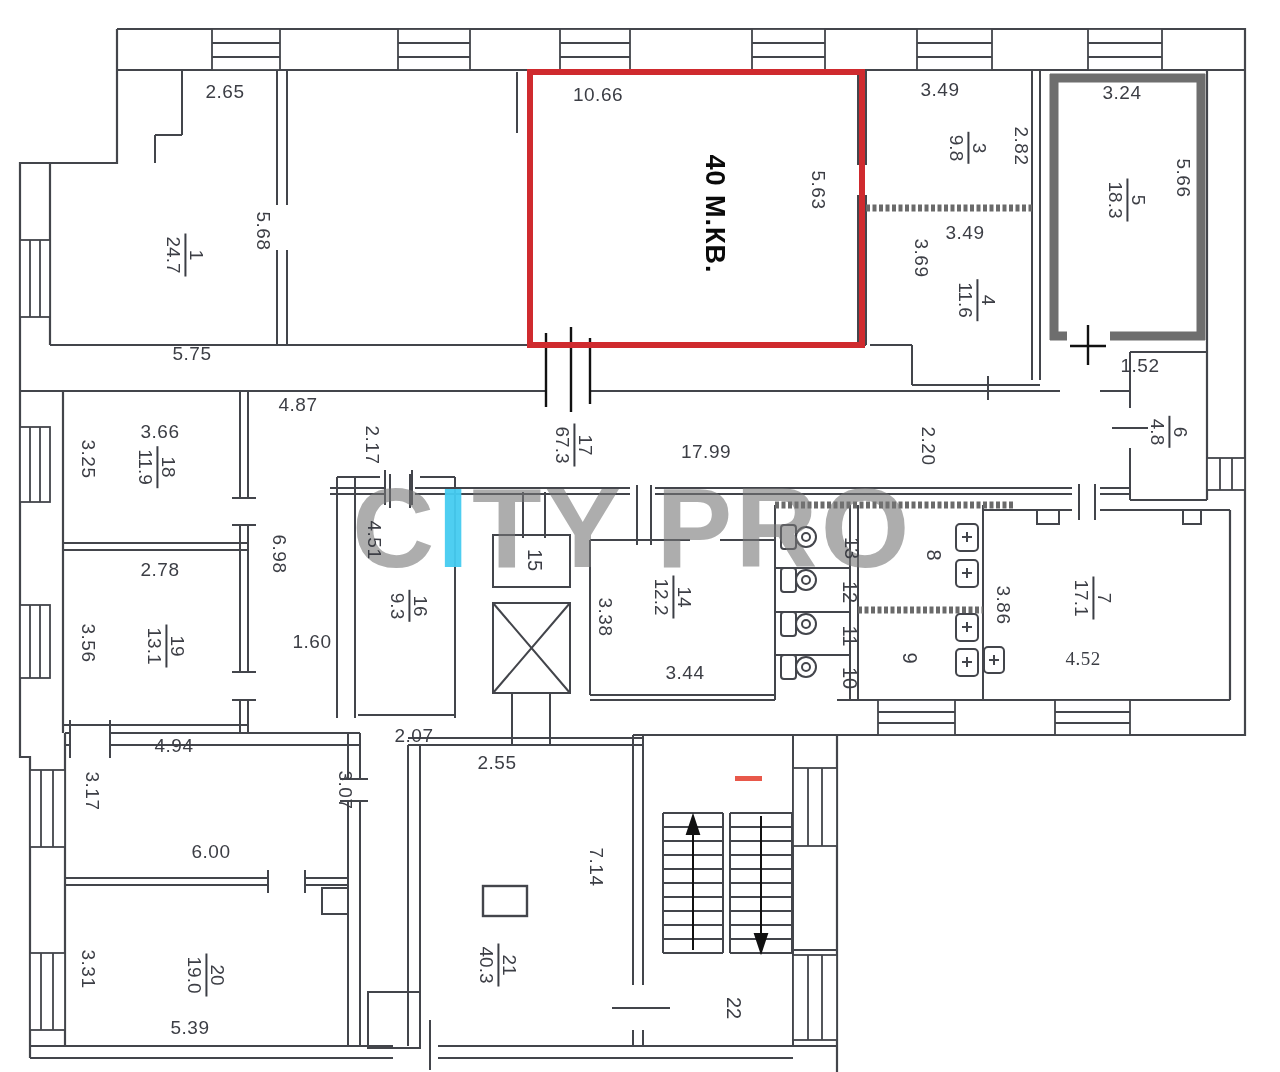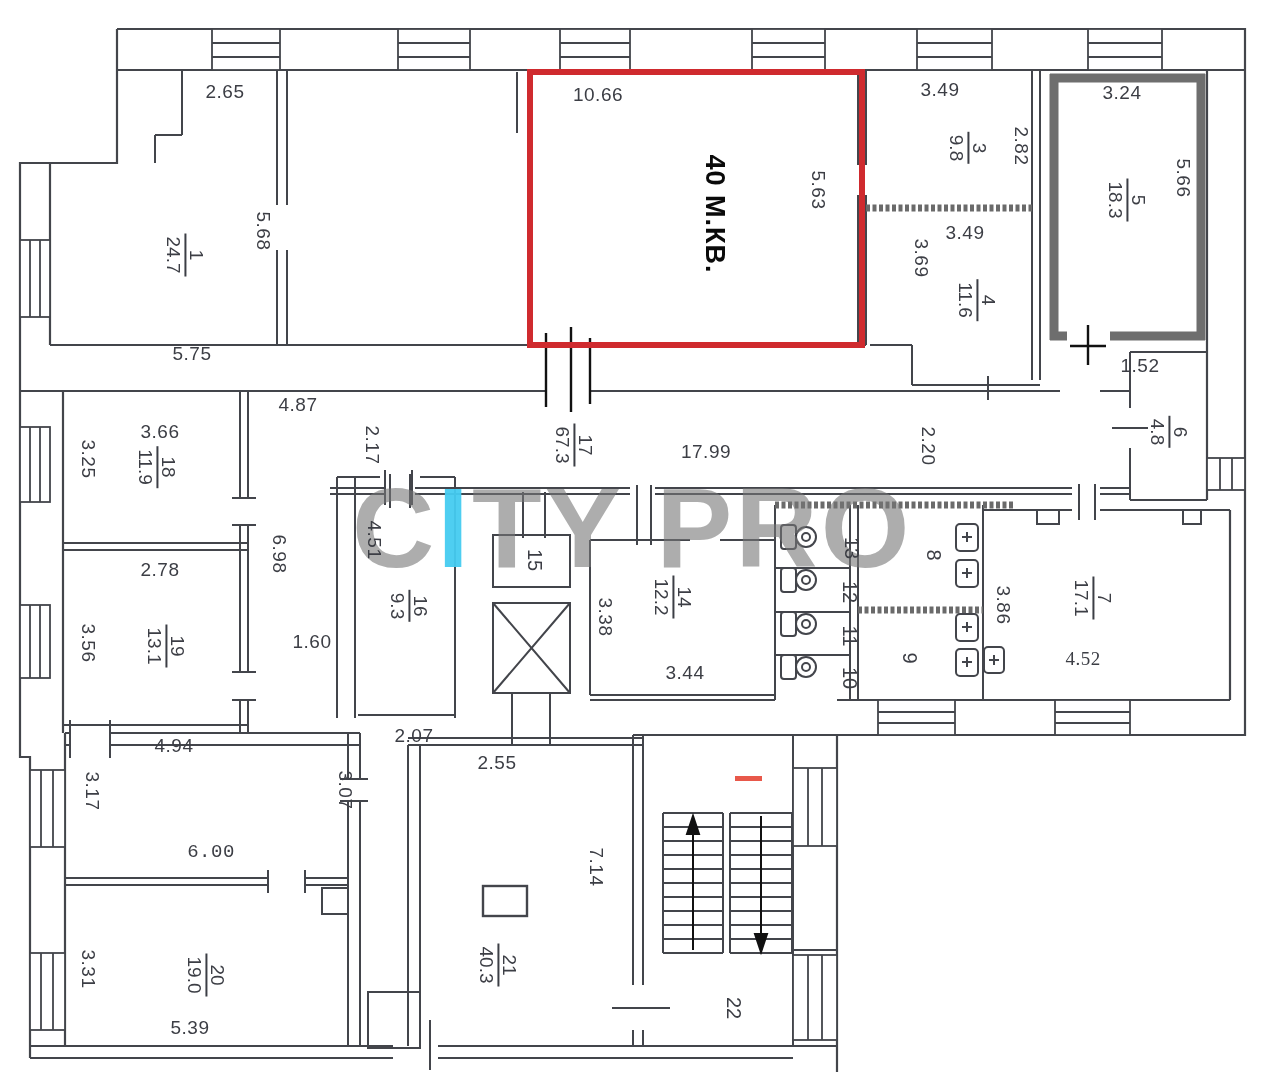--- a/index.html
+++ b/index.html
@@ -229,21 +229,21 @@
       <div class="lbl" style="left: 1140px; top: 366px;">1.52</div>
       <div class="lbl" style="left: 298px; top: 405px;">4.87</div>
       <div class="lbl" style="left: 706px; top: 452px;">17.99</div>
       <div class="lbl" style="left: 160px; top: 432px;">3.66</div>
       <div class="lbl" style="left: 160px; top: 570px;">2.78</div>
       <div class="lbl" style="left: 312px; top: 642px; text-align: center;">1.60</div>
       <div class="lbl" style="left: 414px; top: 736px;">2.07</div>
       <div class="lbl" style="left: 685px; top: 673px;">3.44</div>
       <div class="lbl" style="left: 1083px; top: 659px; font-family: Liberation Serif, serif;">4.52</div>
       <div class="lbl" style="left: 174px; top: 746px;">4.94</div>
-      <div class="lbl" style="left: 211px; top: 852px; font-family: Liberation Mono, monospace;">6.00</div>
+      <div class="lbl" style="left: 211px; top: 852px;">6.00</div>
       <div class="lbl" style="left: 190px; top: 1028px;">5.39</div>
       <div class="lbl" style="left: 497px; top: 763px;">2.55</div>
       <div class="lbl rot" style="left: 263px; top: 231px;">5.68</div>
       <div class="lbl rot" style="left: 818px; top: 190px;">5.63</div>
       <div class="lbl rot" style="left: 1021px; top: 146px;">2.82</div>
       <div class="lbl rot" style="left: 921px; top: 258px;">3.69</div>
       <div class="lbl rot" style="left: 1183px; top: 178px;">5.66</div>
       <div class="lbl rot" style="left: 372px; top: 445px;">2.17</div>
       <div class="lbl rot" style="left: 928px; top: 446px;">2.20</div>
       <div class="lbl rot" style="left: 88px; top: 459px;">3.25</div>

